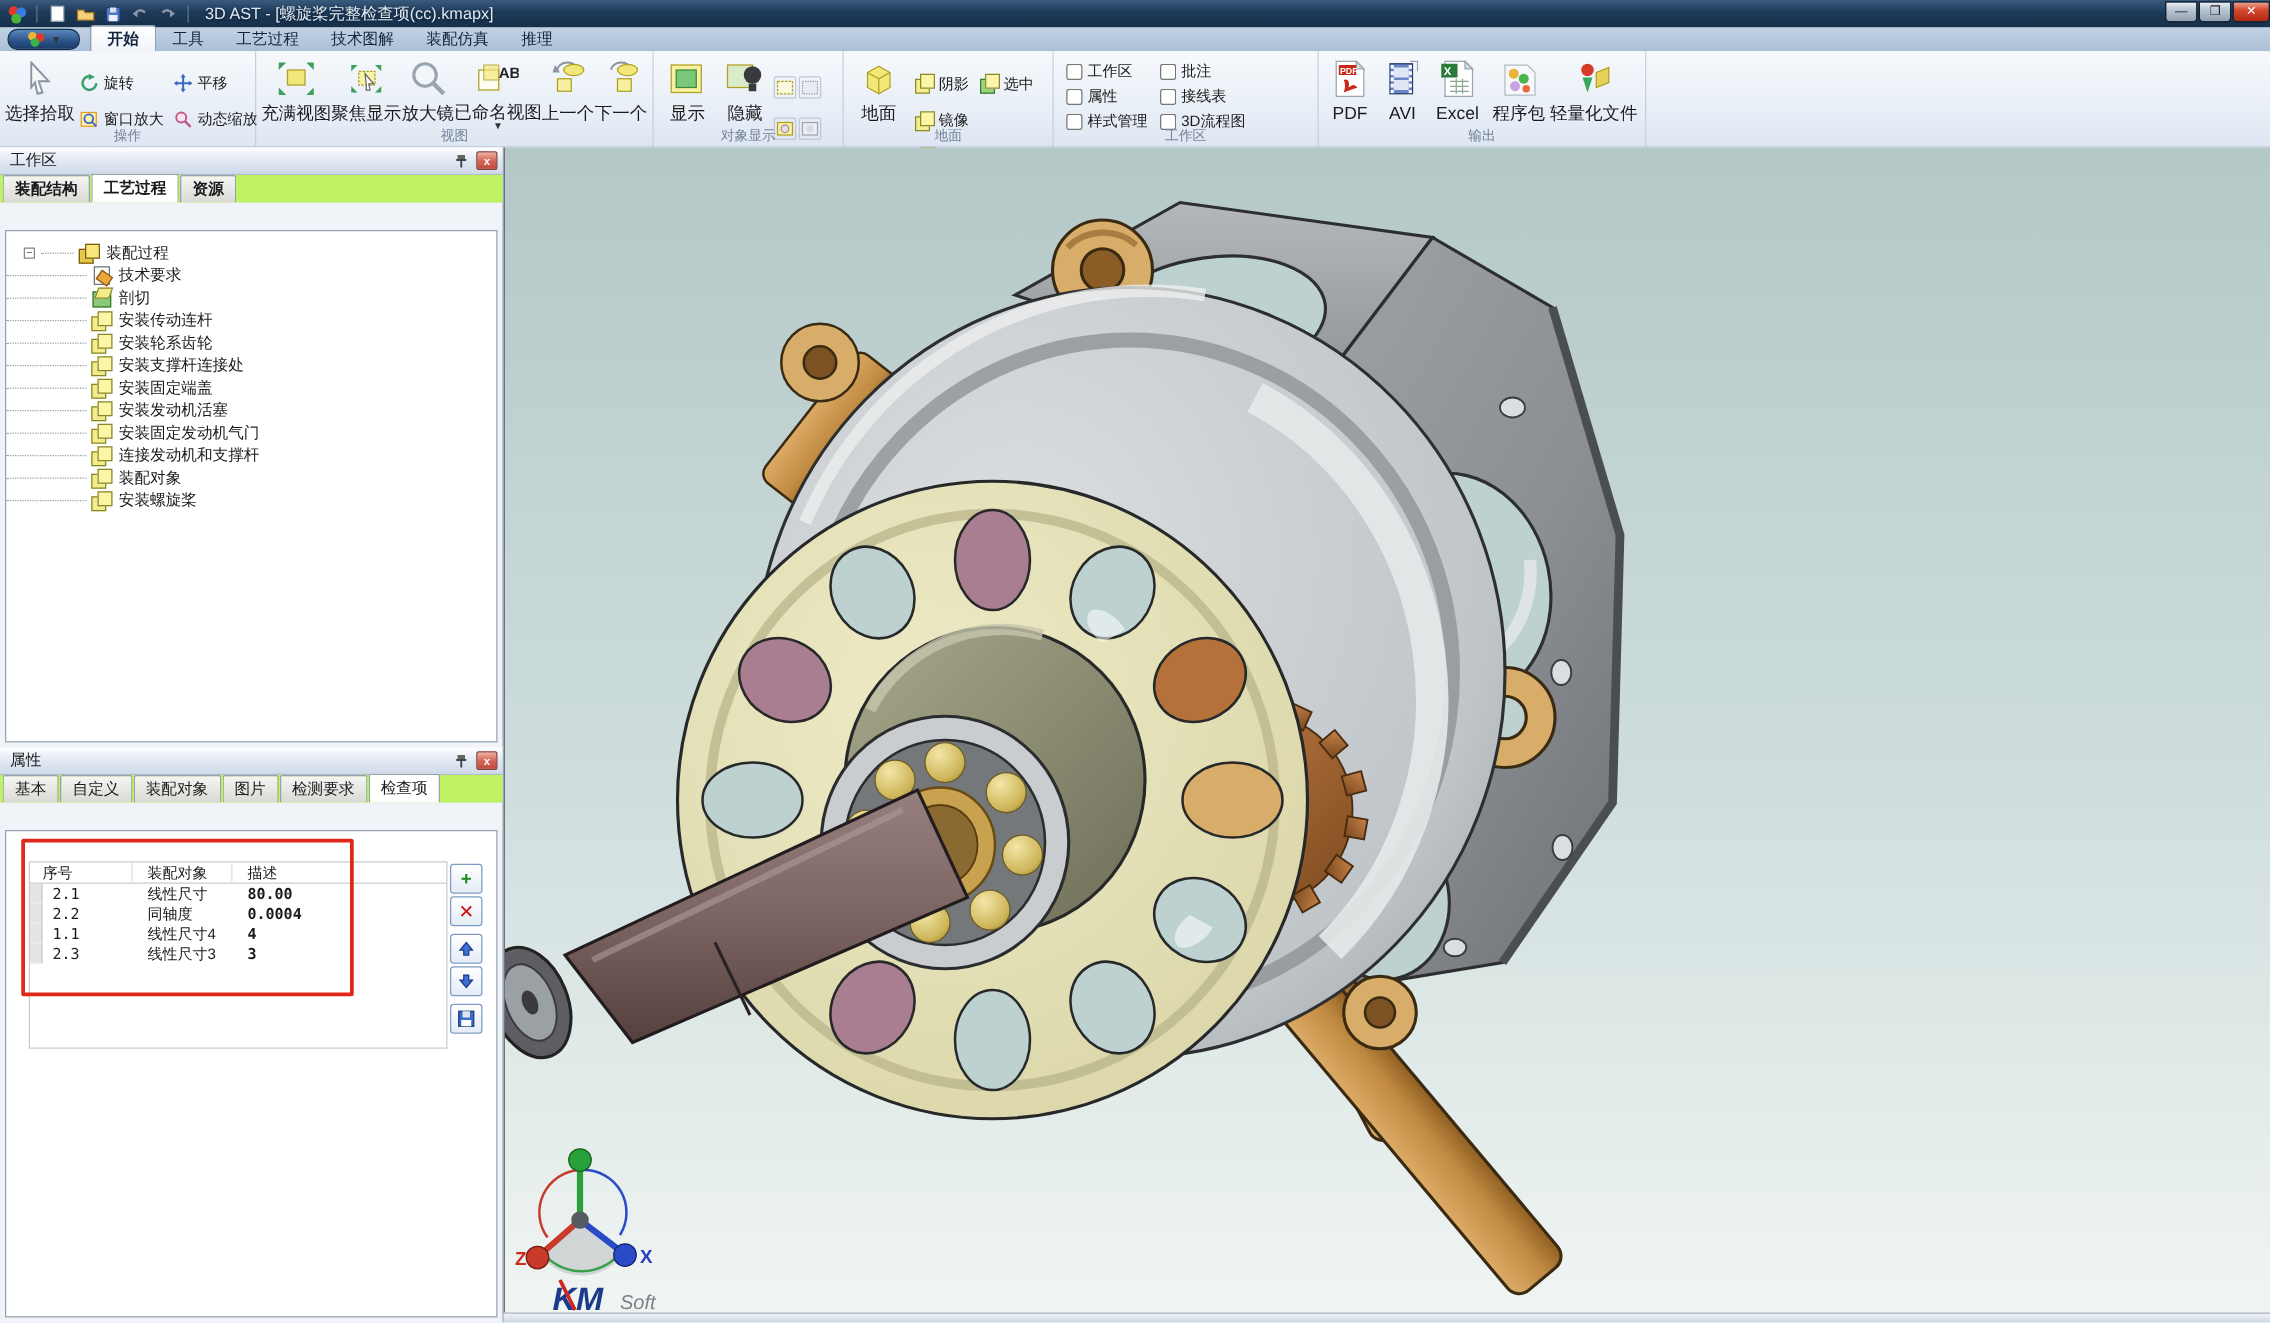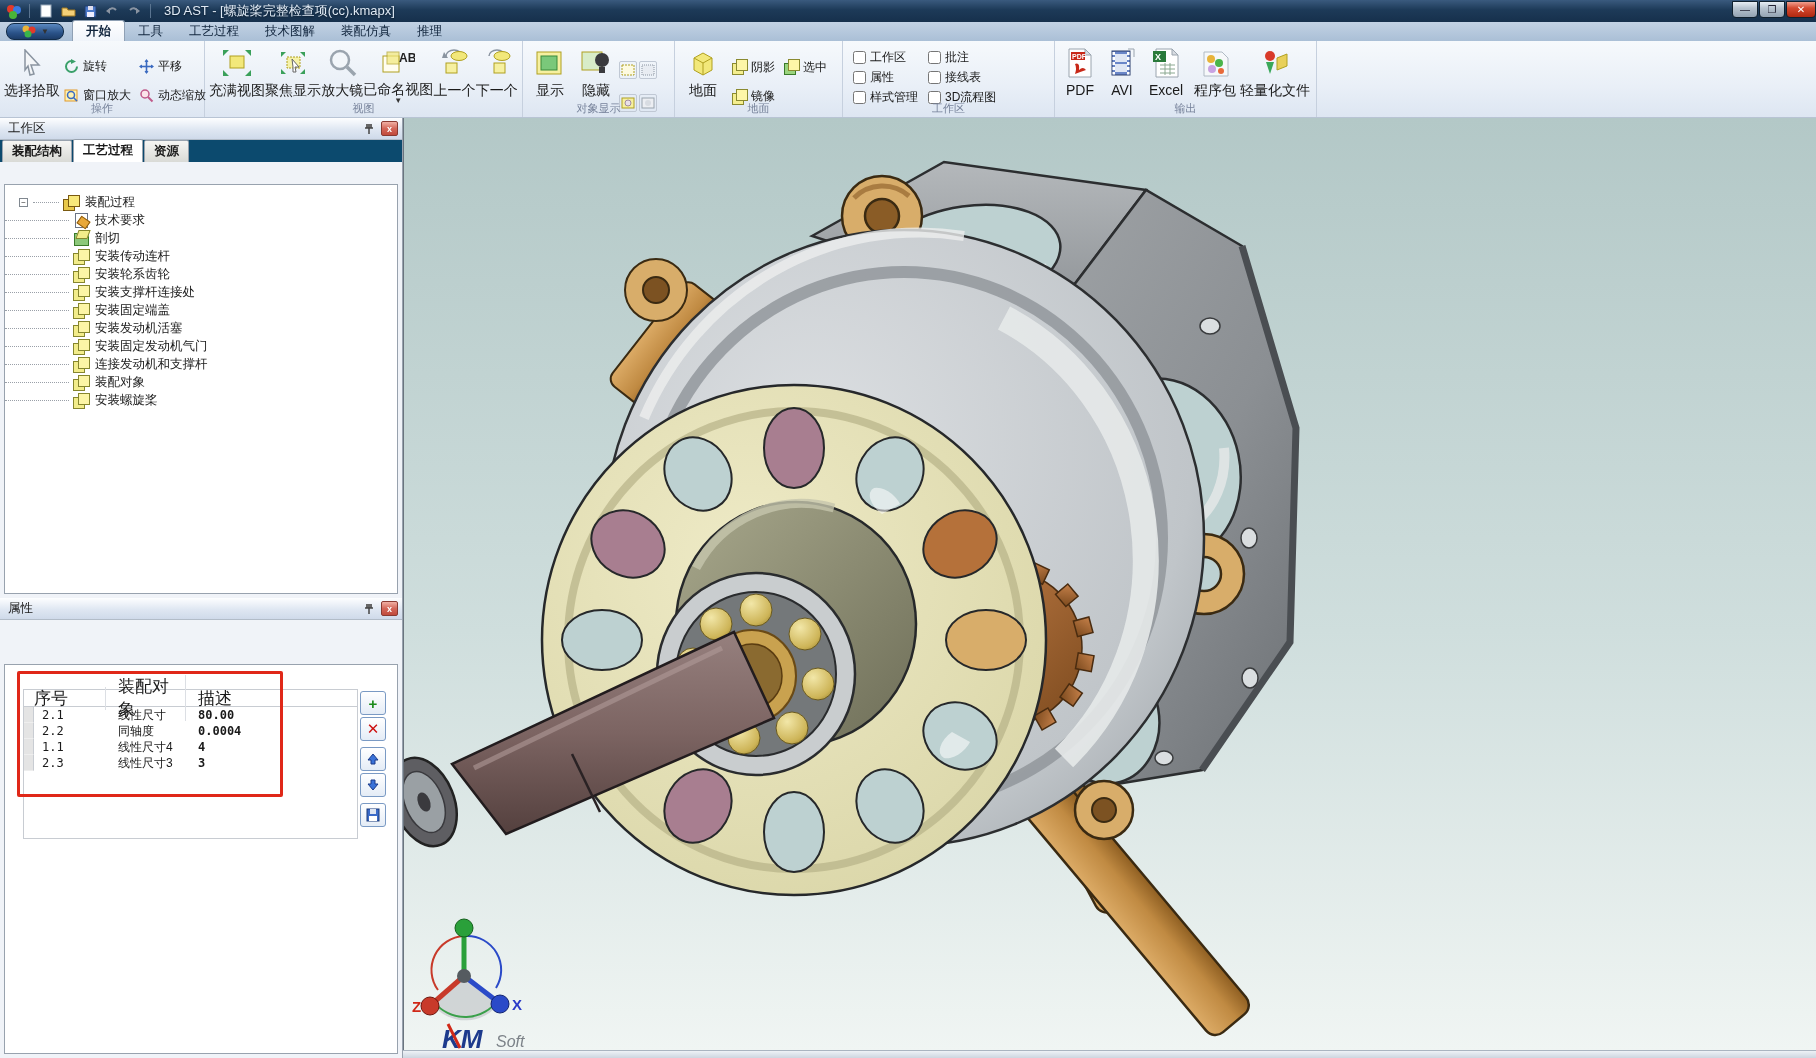--- a/index.html
+++ b/index.html
@@ -59,21 +59,21 @@
   .panel { position:absolute; left:0; width:403px; background:#f0f3f8; border-right:1px solid #98a2ae; }
   #ws-panel { top:118px; height:480px; }
   #prop-panel { top:598px; height:460px; }
   .phead { height:22px; background:linear-gradient(#fdfeff,#dfe7f2 55%,#cfdaea);
     border-bottom:1px solid #b2bcc8; display:flex; align-items:center; padding:0 4px 0 8px; font-size:12.5px; }
   .phead .ptitle { flex:1; }
   .pinbtn { width:16px; height:16px; display:flex; align-items:center; justify-content:center; }
   .closebtn { width:17px; height:15px; margin-left:4px; border:1px solid #8a3a32; border-radius:2px;
     background:linear-gradient(#f0b0a4,#d4675a 50%,#c04a3c); color:#fff; font-size:9px; font-weight:bold;
     display:flex; align-items:center; justify-content:center; }
-  .ptabs { display:flex; align-items:flex-end; height:22px; padding-left:2px; background:#0c4a6e; }
+  .ptabs { display:flex; align-items:flex-end; height:22px; padding-left:2px; background:#bef264; }
   .ptab { padding:2px 9px 2px 9px; border:1px solid #98a2ae; border-bottom:none; margin-right:1px;
     background:linear-gradient(#f5f5f3,#d9dad6); font-size:12.5px; border-radius:2px 2px 0 0; white-space:nowrap; }
   .ptab.bold { font-weight:bold; }
   .ptab.active { background:#ffffff; position:relative; z-index:2; padding-bottom:3px; }
   .pbody { position:absolute; left:4px; right:4px; bottom:4px; background:#fff; border:1px solid #98a2ae; overflow:hidden; }
   #ws-body { top:66px; }
   #prop-body { top:66px; }
 
   
   .tree { padding-top:8px; font-size:12.5px; }
@@ -88,21 +88,21 @@
   .tico.root::before { background:#e8c84a; border-color:#7a5a10; }
   .tico.root::after { background:#f8e87a; border-color:#7a5a10; }
   .tico.doc::before { content:""; position:absolute; left:2px; top:1px; width:11px; height:13px; background:#fff; border:1px solid #6a7486; }
   .tico.doc::after { content:""; position:absolute; left:5px; top:6px; width:9px; height:7px;
     background:#e8a83a; transform:rotate(35deg); border:1px solid #8a5a10; }
   .tico.cut::before { content:""; position:absolute; left:1px; top:3px; width:13px; height:11px; background:#8cc87a; border:1px solid #3a7a2a; }
   .tico.cut::after { content:""; position:absolute; left:4px; top:0; width:10px; height:7px; background:#f2ec8a; border:1px solid #86862e; transform:skewX(-20deg); }
 
   
   #check-table { position:absolute; left:18px; top:24px; width:335px; height:150px; border:1px solid #c8ccd2; }
-  .thead { display:flex; height:17px; border-bottom:1px solid #c8ccd2; align-items:center; font-size:17px; }
+  .thead { display:flex; height:17px; border-bottom:1px solid #c8ccd2; align-items:center; font-size:12px; }
   .thead .c0 { width:82px; padding-left:10px; border-right:1px solid #dcdfe4; }
   .thead .c1 { width:80px; padding-left:12px; border-right:1px solid #dcdfe4; }
   .thead .c2 { flex:1; padding-left:12px; }
   .trowt { display:flex; height:16px; align-items:center; font-size:12px; font-family:"DejaVu Sans Mono","Liberation Mono",monospace; }
   .trowt .sel { width:10px; height:100%; background:#e4e4e4; border-right:1px solid #c8ccd2; border-bottom:1px solid #eee; }
   .trowt .c0 { width:72px; padding-left:8px; }
   .trowt .c1 { width:80px; padding-left:12px; font-family:"Liberation Sans","DejaVu Sans",sans-serif; }
   .trowt .c2 { flex:1; padding-left:12px;font-weight:bold; }
   #red-box { position:absolute; left:12px; top:6px; width:266px; height:126px;
     border:3px solid #e02818; border-radius:2px; pointer-events:none; z-index:5; }
@@ -616,20 +616,28 @@
   <div class="phead">
     <span class="ptitle">属性</span>
     <div class="pinbtn">
       <svg width="10" height="12">
           <line x1="5" y1="4" x2="5" y2="11" stroke="#444" stroke-width="1.5"></line>
           <rect x="2" y="1" width="6" height="4" fill="#666"></rect>
           <line x1="1" y1="5" x2="9" y2="5" stroke="#444" stroke-width="1.5"></line>
         </svg>
     </div>
     <div class="closebtn">x</div>
+  </div>
+  <div class="ptabs">
+    <div class="ptab">基本</div>
+    <div class="ptab">自定义</div>
+    <div class="ptab">装配对象</div>
+    <div class="ptab">图片</div>
+    <div class="ptab">检测要求</div>
+    <div class="ptab active">检查项</div>
   </div>
   <div id="prop-body" class="pbody">
     <div id="red-box"></div>
     <div id="check-table">
       <div class="thead">
         <span class="c0">序号</span>
         <span class="c1">装配对象</span>
         <span class="c2">描述</span>
       </div>
       <div class="trowt">

